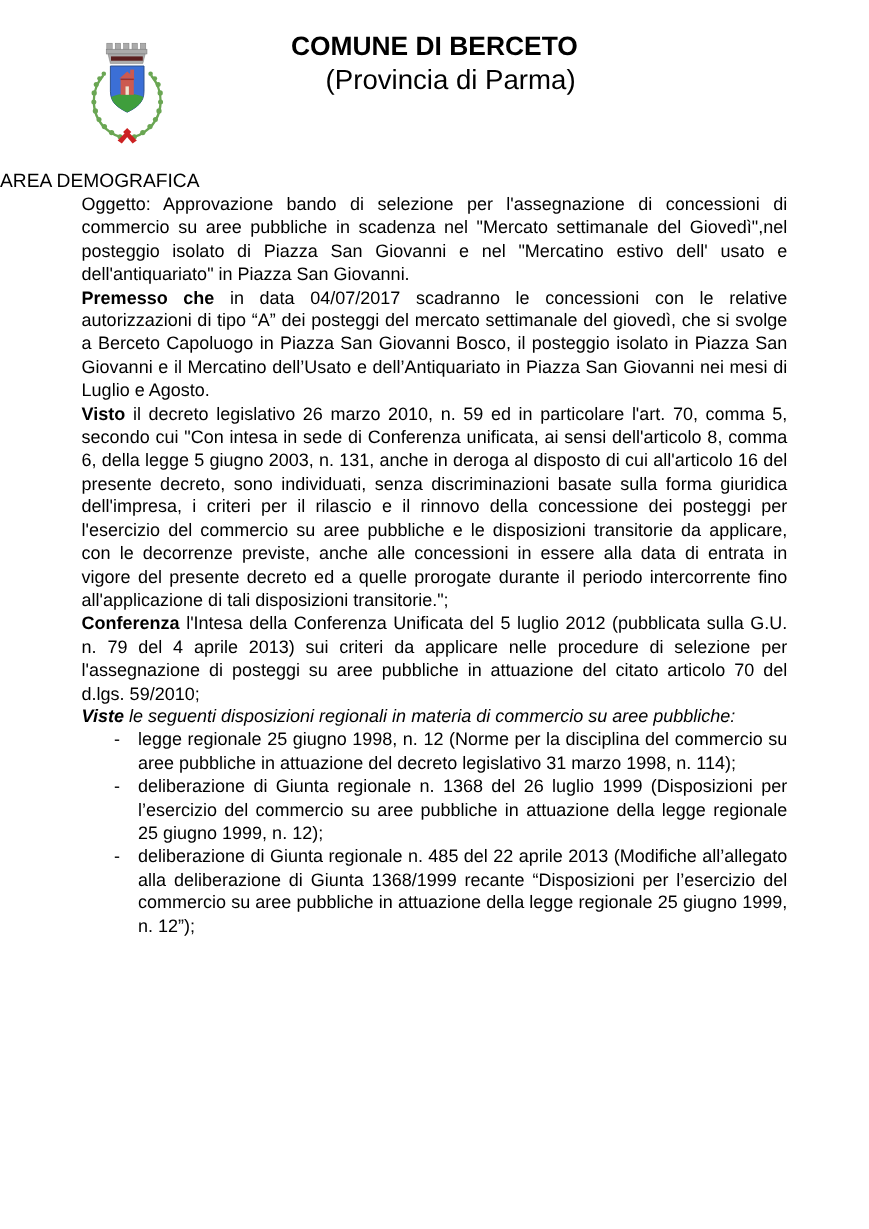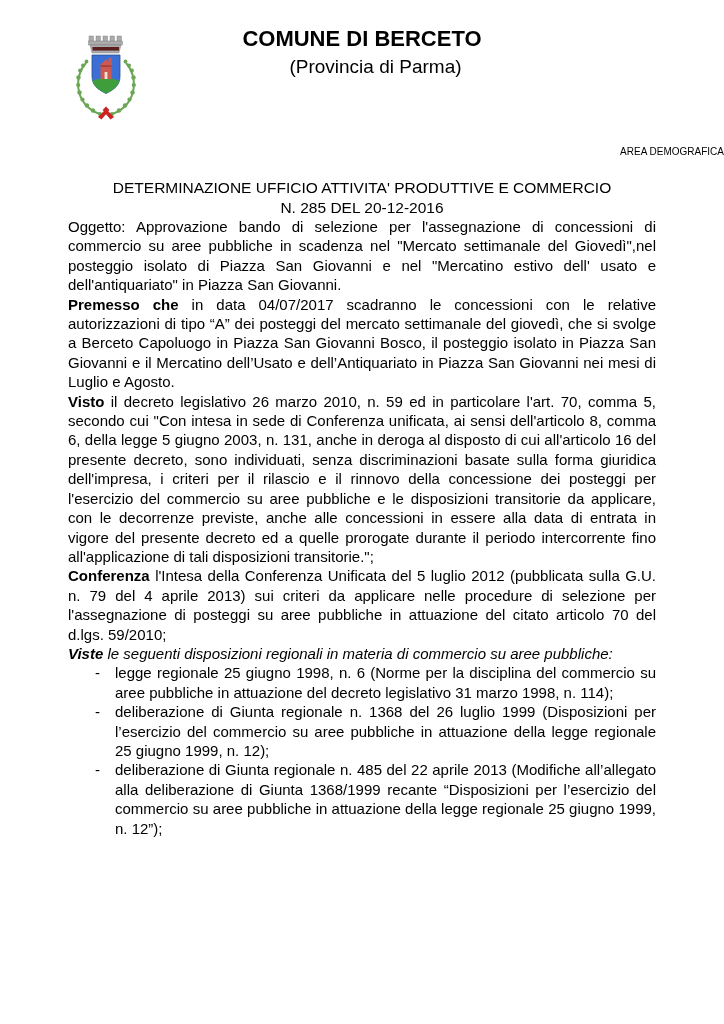--- a/index.html
+++ b/index.html
@@ -16,24 +16,24 @@
   }
   .crest {
     position: absolute;
     left: 62px;
     top: 30px;
     width: 88px;
     height: 90px;
   }
   .header { text-align: center; padding-top: 26px; }
   .doc-title { font-size: 22px; font-weight: bold; line-height: 25px; }
-  .doc-subtitle { font-size: 19px; line-height: 23px; margin-top: 4px; margin-left: 27px; }
+  .doc-subtitle { font-size: 23px; line-height: 23px; margin-top: 4px; margin-left: 27px; }
   .area-heading {
-    text-align: right;
-    font-size: 10px;
+    text-align: left;
+    font-size: 16px;
     line-height: 19px;
     margin-top: 64px;
   }
   .det-heading {
     text-align: center;
     font-size: 15.5px;
     line-height: 19.5px;
     margin-top: 17px;
   }
   .content {
@@ -124,43 +124,39 @@
     </g>
   </svg>
 
   <header class="header">
     <div class="doc-title">COMUNE DI BERCETO</div>
     <div class="doc-subtitle">(Provincia di Parma)</div>
   </header>
 
   <div class="area-heading">AREA DEMOGRAFICA</div>
 
-  <div class="det-heading">
-    <div>DETERMINAZIONE UFFICIO ATTIVITA' PRODUTTIVE E COMMERCIO</div>
-    <div>N. 285 DEL 20-12-2016</div>
-  </div>
 
   <div class="content">
 
     <p class="p-oggetto">Oggetto: Approvazione bando di selezione per l'assegnazione di concessioni di commercio su aree pubbliche in scadenza nel "Mercato settimanale del Giovedì",nel posteggio isolato di Piazza San Giovanni e nel "Mercatino estivo dell' usato e dell'antiquariato" in Piazza San Giovanni.</p>
 
     <p class="p-premesso"><strong>Premesso che</strong><span> in data 04/07/2017 scadranno le concessioni con le relative autorizzazioni di tipo “A” dei posteggi del mercato settimanale del giovedì, che si svolge a Berceto Capoluogo in Piazza San Giovanni Bosco, il posteggio isolato in Piazza San Giovanni e il Mercatino  dell’Usato e dell’Antiquariato in Piazza San Giovanni nei mesi di Luglio e Agosto.</span></p>
 
     <p class="p-visto-decreto"><strong>Visto</strong><span> il decreto legislativo 26 marzo 2010, n. 59 ed in particolare l'art. 70, comma 5, secondo cui "Con intesa in sede di Conferenza unificata, ai sensi dell'articolo 8, comma 6, della legge 5 giugno 2003, n. 131, anche in deroga al disposto di cui all'articolo 16 del presente decreto, sono individuati, senza discriminazioni basate sulla forma giuridica dell'impresa, i criteri per il rilascio e il rinnovo della concessione dei posteggi per l'esercizio del commercio su aree pubbliche e le disposizioni transitorie da applicare, con le decorrenze previste, anche alle concessioni in essere alla data di entrata in vigore del presente decreto ed a quelle prorogate durante il periodo intercorrente fino all'applicazione di tali disposizioni transitorie.";</span></p>
 
     <p class="p-richiamata"><strong>Conferenza</strong><span> l'Intesa della Conferenza Unificata del 5 luglio 2012 (pubblicata sulla G.U. n. 79 del 4 aprile 2013) sui criteri da applicare nelle procedure di selezione per l'assegnazione di posteggi su aree pubbliche in attuazione del citato articolo 70 del d.lgs. 59/2010;</span></p>
 
 
     <p class="p-viste"><strong>Viste</strong><span> le seguenti disposizioni regionali in materia di commercio su aree pubbliche:</span></p>
 
     <ul class="provisions">
 
         <li>
           <span class="dash">-</span>
-          <span class="li-text">legge regionale 25 giugno 1998, n. 6 (Norme per la disciplina del commercio su aree pubbliche in attuazione del decreto legislativo 31 marzo 1998, n. 114);</span>
+          <span class="li-text">legge regionale 25 giugno 1998, n. 12 (Norme per la disciplina del commercio su aree pubbliche in attuazione del decreto legislativo 31 marzo 1998, n. 114);</span>
         </li>
 
         <li>
           <span class="dash">-</span>
           <span class="li-text">deliberazione di Giunta regionale n. 1368 del 26 luglio 1999 (Disposizioni per l’esercizio del commercio su aree pubbliche in attuazione della legge regionale 25 giugno 1999, n. 12);</span>
         </li>
 
         <li>
           <span class="dash">-</span>
           <span class="li-text">deliberazione di Giunta regionale n. 485 del 22 aprile 2013 (Modifiche all’allegato alla deliberazione di Giunta 1368/1999 recante “Disposizioni per l’esercizio del commercio su aree pubbliche in attuazione della legge regionale 25 giugno 1999, n. 12”);</span>

